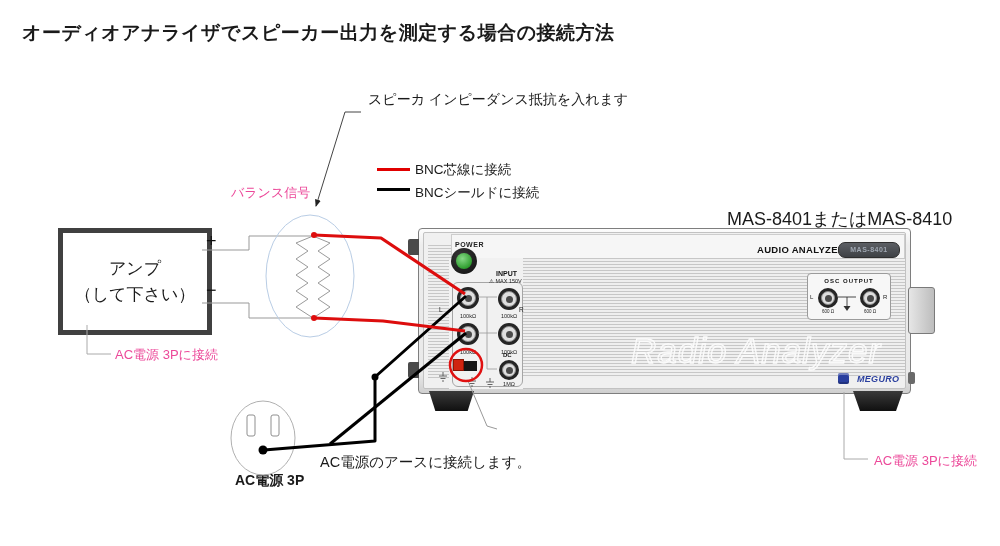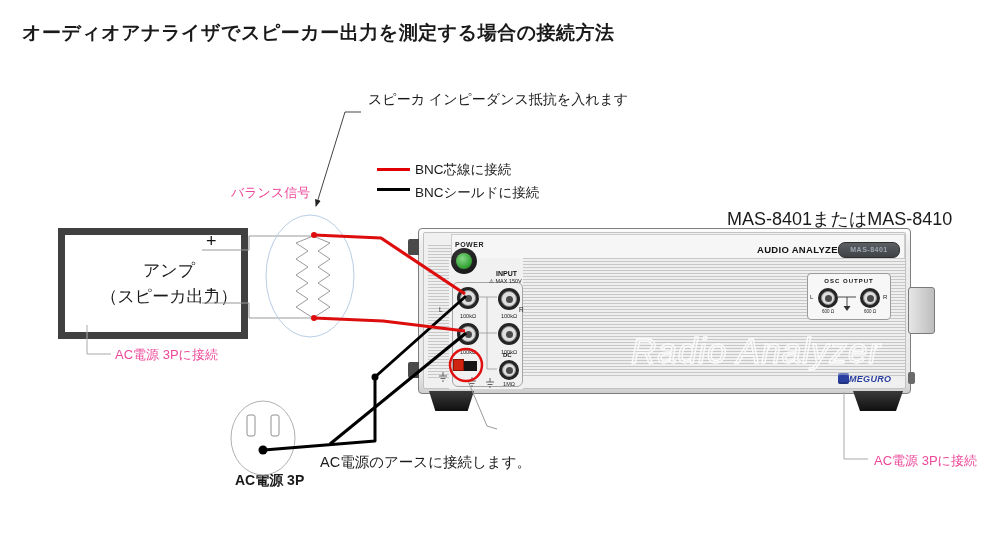--- a/index.html
+++ b/index.html
@@ -65,42 +65,42 @@
   .sw-black{width:13px; height:10px; margin-top:2px; background:#161616;}
   .osc-panel{
     position:absolute; left:388px; top:44px; width:82px; height:45px;
     background:#f7f7f7; border:1px solid #9b9b9b; border-radius:4px; z-index:3;
   }
   .osc-title{position:absolute; left:0; right:0; top:4px; font-size:6px; font-weight:bold; text-align:center; letter-spacing:1px; color:#111;}
   .radio-text{
     position:absolute; left:212px; top:102px; width:280px; font-size:35px; letter-spacing:1px;
     color:rgba(235,235,235,0.22); -webkit-text-stroke:1.3px #fbfbfb; white-space:nowrap; z-index:3;font-style:italic;
   }
-  .meguro{position:absolute; left:419px; top:144px; display:flex; align-items:center; gap:0; z-index:4;}
+  .meguro{position:absolute; left:419px; top:144px; display:flex; align-items:center; gap:8px; z-index:4;}
   .meguro-icon{
     width:11px; height:11px; border-radius:2px; background:#2a3f9f;
     box-shadow:inset 0 2px 0 #ffffff55, inset 0 -2px 0 #00000033;
   }
   .meguro-txt{font-size:9px; font-weight:bold; font-style:italic; color:#2a3f9f; letter-spacing:0.3px;}
   .foot{
     position:absolute; top:162px; height:20px;
     background:linear-gradient(180deg,#3a3a3a,#101010);
     clip-path:polygon(0 0,100% 0,86% 100%,14% 100%); z-index:0;
   }
   .side-tab{position:absolute; left:-11px; width:11px; height:16px; background:#4a4a4a; border-radius:2px 0 0 2px;}
   .handle-right{
     position:absolute; left:489px; top:58px; width:25px; height:45px;
     background:linear-gradient(90deg,#e6e6e6,#bdbdbd); border:1px solid #7a7a7a; border-radius:3px;
   }
   .screw{position:absolute; left:489px; top:143px; width:7px; height:12px; background:#6a6a6a; border-radius:2px;}
   .overlay{position:absolute; left:0; top:0; z-index:20; pointer-events:none;}
   .amp-box{
     position:absolute; left:58px; top:228px; width:144px; height:97px;
-    border:7px solid #404040; background:#fff; display:flex; flex-direction:column;
-    align-items:center; justify-content:center; font-size:17px; line-height:26px; z-index:2;padding-left:32px;
+    border:5px solid #404040; background:#fff; display:flex; flex-direction:column;
+    align-items:center; justify-content:center; font-size:17px; line-height:26px; z-index:2;
   }
   .sign{position:absolute; font-size:18px; color:#111; z-index:2;}
 </style>
 </head>
 <body>
 
 <div class="canvas">
 
   <div class="abs page-title" style="left:14px; top:20px;margin-left:8px;">オーディオアナライザでスピーカー出力を測定する場合の接続方法</div>
 
@@ -112,21 +112,21 @@
   <div class="abs" style="left:415px; top:161px; font-size:13.5px;">BNC芯線に接続</div>
   <div class="abs legend-line" style="left:377px; top:188px; background:#000;"></div>
   <div class="abs" style="left:415px; top:184px; font-size:13.5px;">BNCシールドに接続</div>
 
   <div class="abs note-sm" style="left:231px; top:184px;">バランス信号</div>
 
   <div class="abs" style="left:698px; top:207px; font-size:18px;margin-left:29px;">MAS-8401またはMAS-8410</div>
 
   <div class="amp-box">
     <div>アンプ</div>
-    <div>（スピーカ出力）</div>
+    <div>（して下さい）</div>
   </div>
   <div class="sign" style="left:206px; top:231px;">+</div>
   <div class="sign" style="left:206px; top:280px;">−</div>
 
   <div class="abs note-sm" style="left:115px; top:346px;">AC電源 3Pに接続</div>
   <div class="abs" style="left:235px; top:472px; font-size:14px;font-weight:bold;">AC電源 3P</div>
   <div class="abs" style="left:320px; top:453px; font-size:14.5px;">AC電源のアースに接続します。</div>
   <div class="abs note-sm" style="left:874px; top:452px;">AC電源 3Pに接続</div>
 
 

